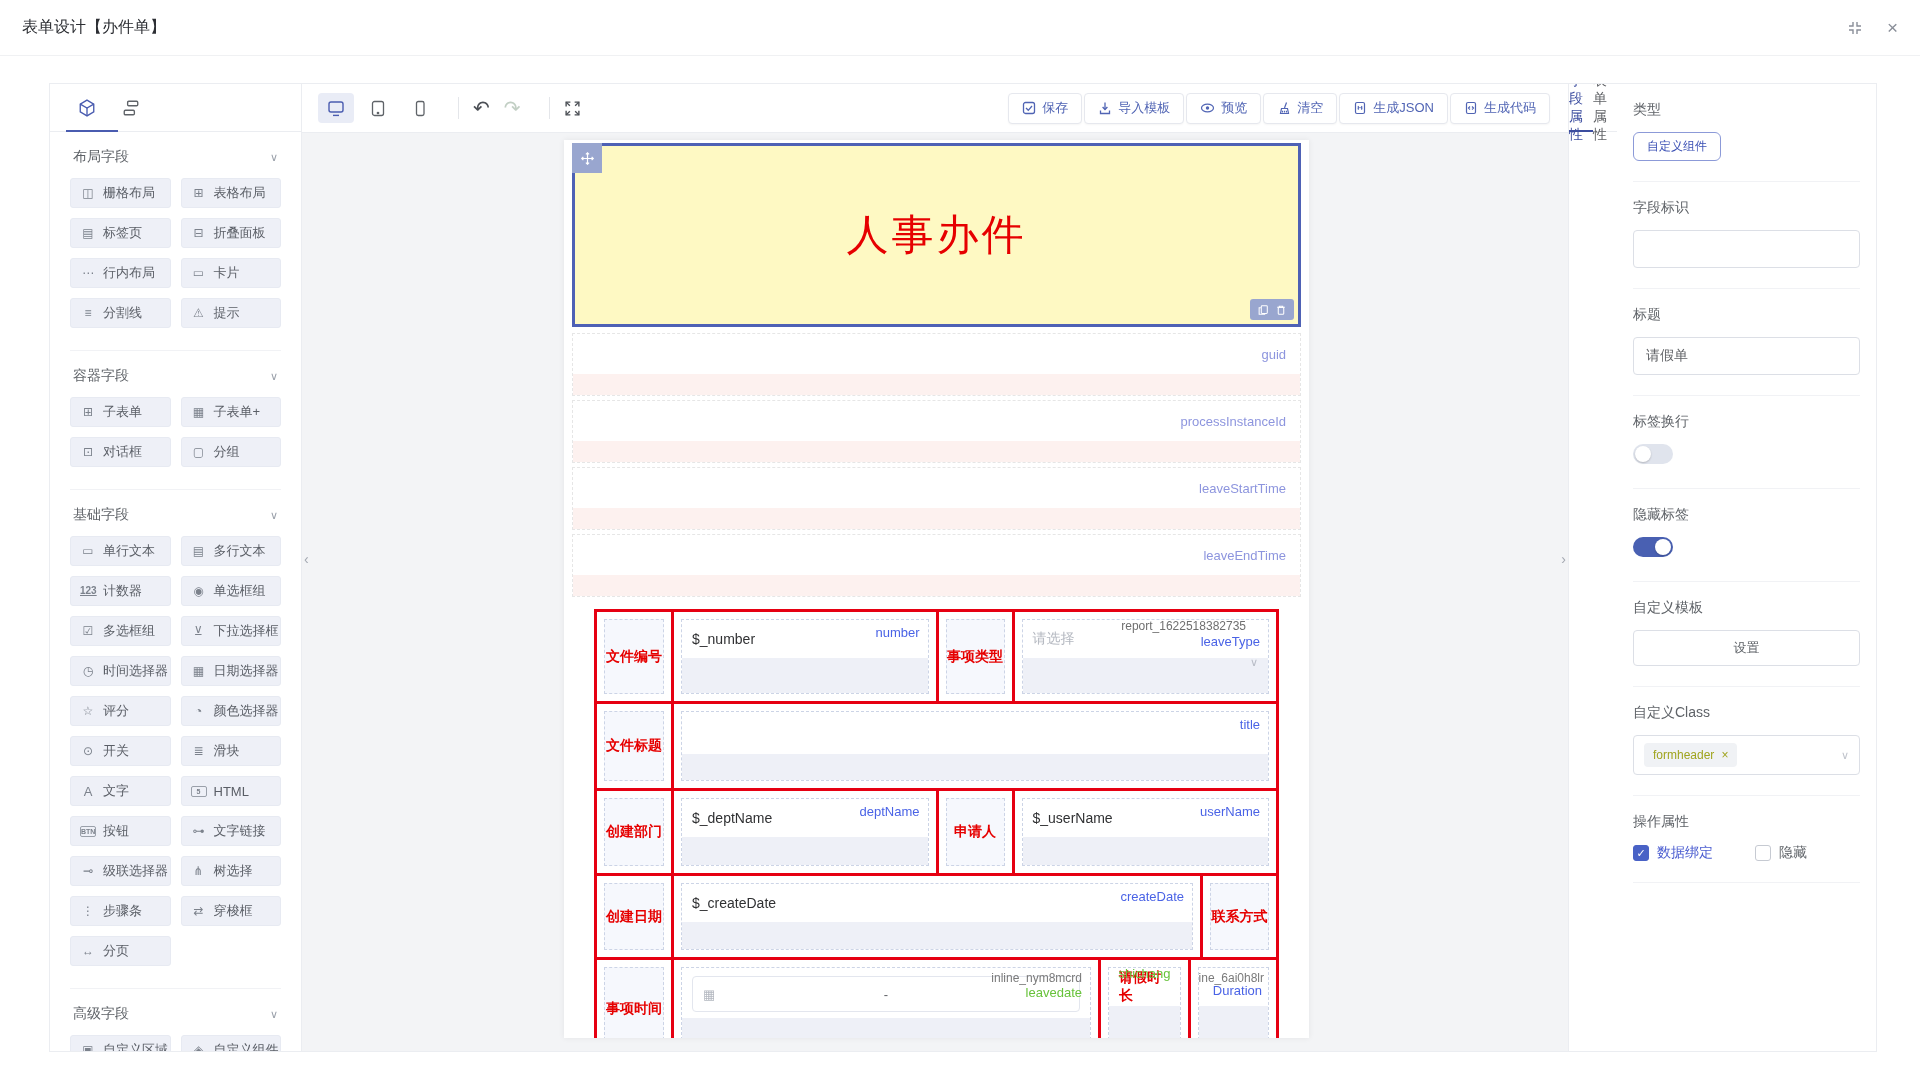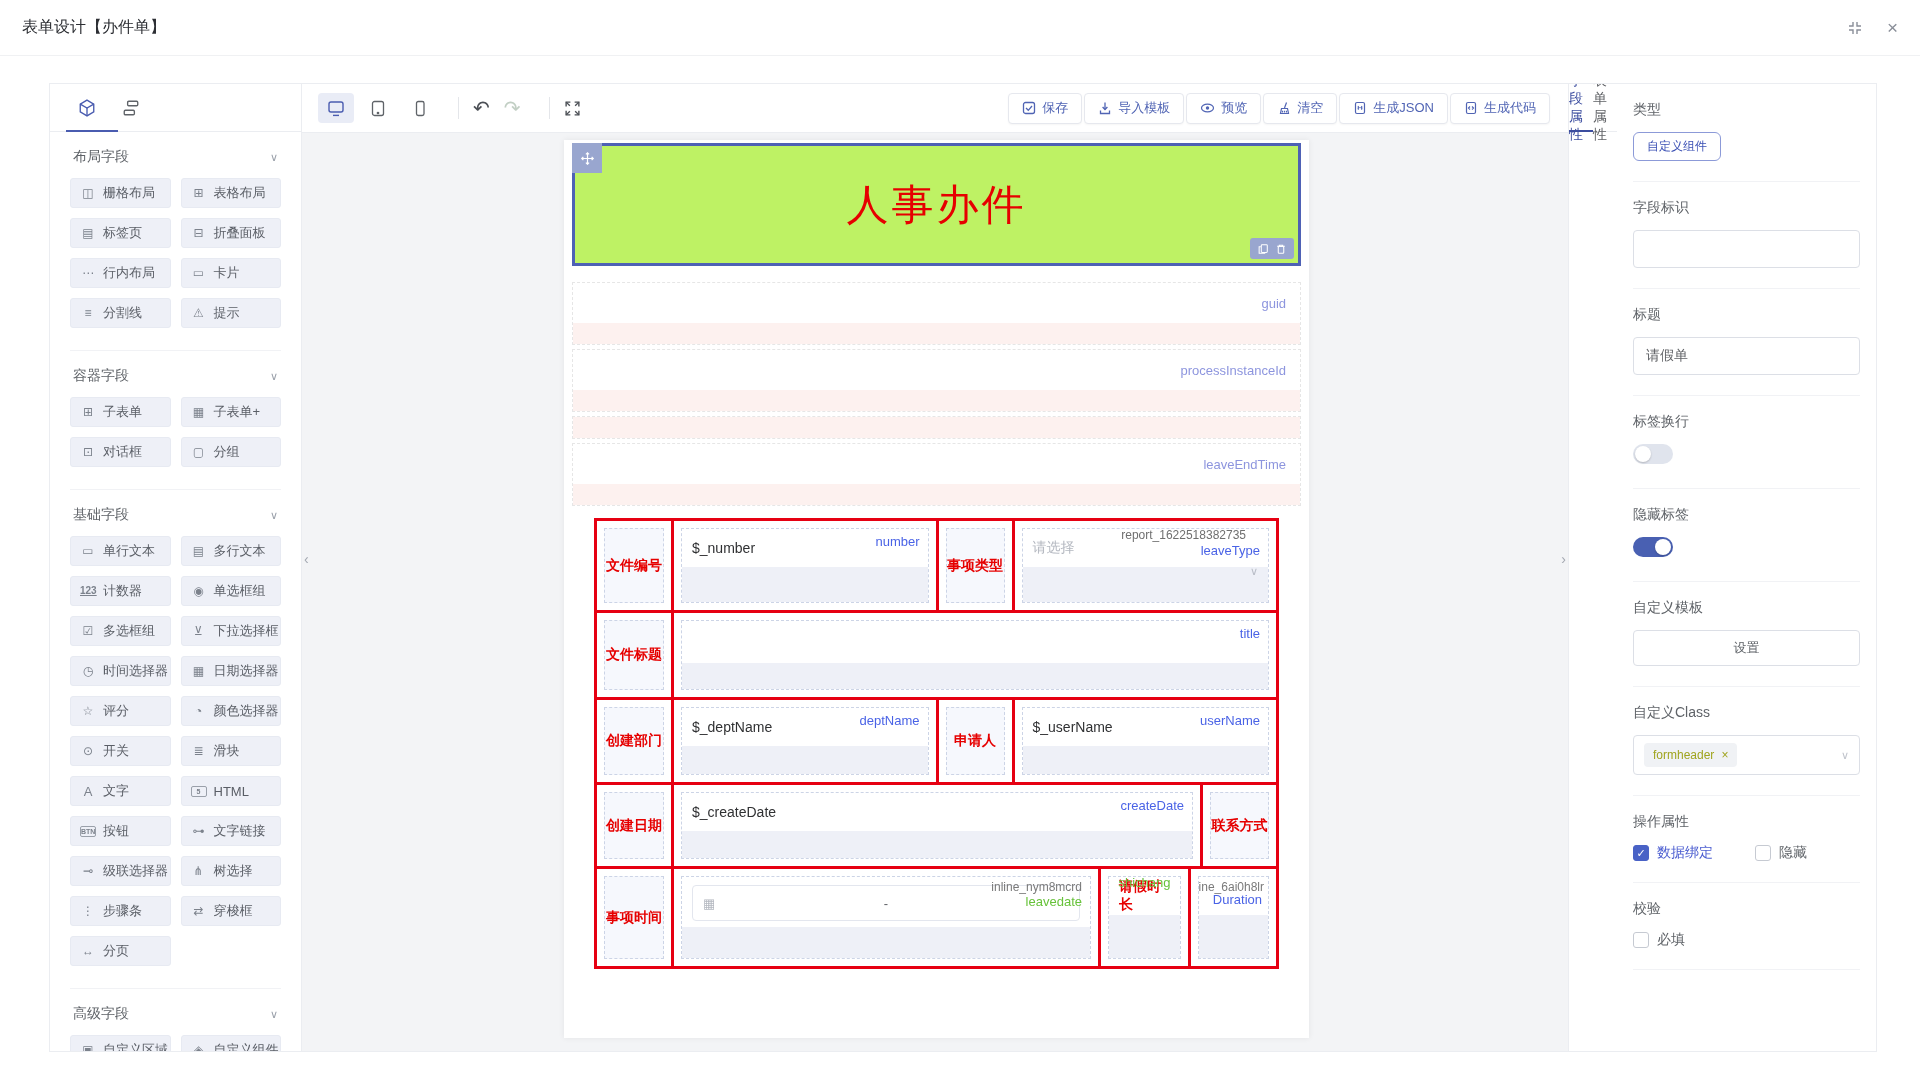--- a/index.html
+++ b/index.html
@@ -50,21 +50,21 @@
   .tb-btns{display:flex;gap:2px;margin-right:2px;}
   .tbtn{display:flex;align-items:center;gap:6px;height:31px;padding:0 13px;background:#fff;border:1px solid #e6e8ee;border-radius:4px;color:#5064b4;font-size:13px;box-shadow:0 1px 2px rgba(0,0,0,.04);cursor:pointer;white-space:nowrap;}
 
   
   .canvas{flex:1;background:#f3f4f6;position:relative;overflow:hidden;}
   .handle{position:absolute;top:418px;font-size:14px;color:#a3a8b1;cursor:pointer;z-index:5;}
   .handle.hl{left:2px;}
   .handle.hr{right:2px;}
   .page{position:absolute;left:262px;top:7px;width:745px;height:898px;background:#fff;box-shadow:0 0 6px rgba(0,0,0,.07);padding:3px 8px;overflow:hidden;}
 
-  .header-comp{position:relative;height:123px;border:3px solid #4e61b5;background:#bef264;display:flex;align-items:center;justify-content:center;margin-bottom:16px;cursor:pointer;}
+  .header-comp{position:relative;height:184px;border:3px solid #4e61b5;background:#fef9c3;display:flex;align-items:center;justify-content:center;margin-bottom:6px;cursor:pointer;}
   .header-title{font-size:42px;color:var(--labred);letter-spacing:3px;}
   .move-handle{position:absolute;left:-3px;top:-3px;width:30px;height:30px;background:#99a6cf;display:flex;align-items:center;justify-content:center;cursor:move;}
   .comp-actions{position:absolute;right:4px;bottom:4px;width:44px;height:21px;background:#99a6cf;border-radius:3px;display:flex;align-items:center;justify-content:space-evenly;}
   .ca-btn{display:flex;align-items:center;cursor:pointer;}
 
   .hidden-block{border:1px dashed #e6e6e6;margin:4px 0;}
   .hb-white{height:40px;display:flex;align-items:center;justify-content:flex-end;padding-right:14px;font-size:13px;color:var(--hid);}
   .hb-pink{height:21px;background:var(--pink);}
 
   .ftable{margin:12px 22px 0;border:3px solid var(--red);position:relative;}
@@ -471,20 +471,23 @@
               </div>
             <div class="hb-pink"></div>
           </div>
           <div class="hidden-block">
             <div class="hb-white">
                 <span>processInstanceId</span>
               </div>
             <div class="hb-pink"></div>
           </div>
           <div class="hidden-block">
+            <div class="hb-white">
+                <span>leaveStartTime</span>
+              </div>
             <div class="hb-pink"></div>
           </div>
           <div class="hidden-block">
             <div class="hb-white">
                 <span>leaveEndTime</span>
               </div>
             <div class="hb-pink"></div>
           </div>
 
           <div class="ftable">
@@ -673,25 +676,18 @@
               <span class="cb-box">✓</span>
               <span class="cb-lbl">数据绑定</span>
             </span>
             <span class="cb">
               <span class="cb-box"></span>
               <span class="cb-lbl">隐藏</span>
             </span>
           </div>
         </div>
 
-        <div class="rp-sec">
-          <div class="rp-label">校验</div>
-          <span class="cb">
-            <span class="cb-box"></span>
-            <span class="cb-lbl">必填</span>
-          </span>
-        </div>
 
       </div>
     </div>
 
   </div>
 </div>
 
 </body></html>

